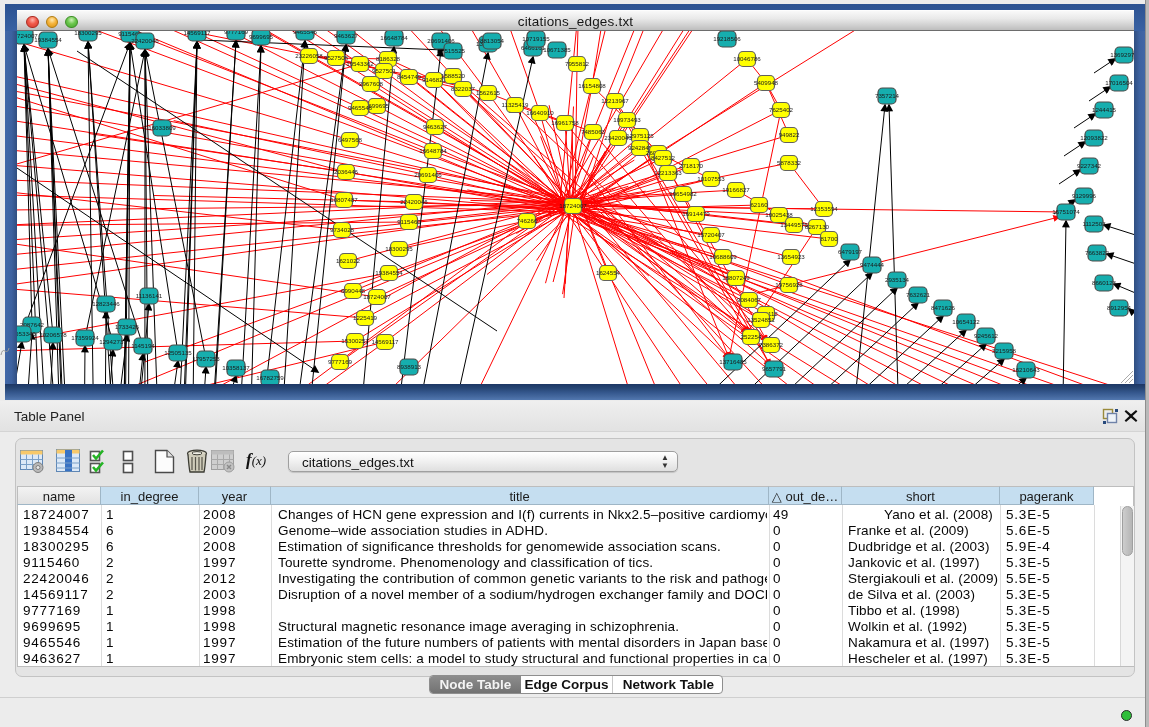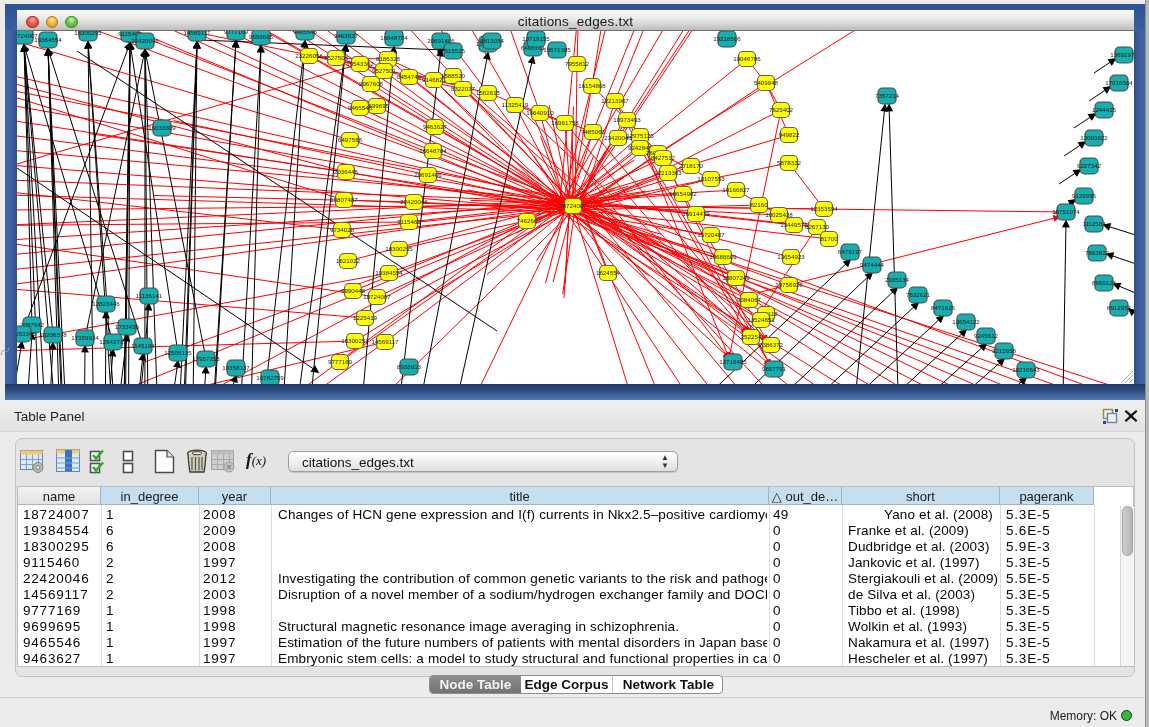--- a/index.html
+++ b/index.html
@@ -745,36 +745,39 @@
       <span class="num" style="left:203px">2008</span>
       <span style="left:278px;width:489px;overflow:hidden">Changes of HCN gene expression and I(f) currents in Nkx2.5–positive cardiomyoc…</span>
       <span style="left:773px">49</span>
       <span style="left:884px">Yano et al. (2008)</span>
       <span class="num" style="left:1006px">5.3E-5</span>
     </div>
 <div class="trow" style="top:523px">
       <span class="num" style="left:23px">19384554</span>
       <span class="num" style="left:106px">6</span>
       <span class="num" style="left:203px">2009</span>
+      <span style="left:278px;width:489px;overflow:hidden">Genome–wide association studies in ADHD.</span>
       <span style="left:773px">0</span>
       <span style="left:848px">Franke et al. (2009)</span>
       <span class="num" style="left:1006px">5.6E-5</span>
     </div>
 <div class="trow" style="top:539px">
       <span class="num" style="left:23px">18300295</span>
       <span class="num" style="left:106px">6</span>
       <span class="num" style="left:203px">2008</span>
+      <span style="left:278px;width:489px;overflow:hidden">Estimation of significance thresholds for genomewide association scans.</span>
       <span style="left:773px">0</span>
       <span style="left:848px">Dudbridge et al. (2003)</span>
-      <span class="num" style="left:1006px">5.9E-3</span>
+      <span class="num" style="left:1006px">5.9E-4</span>
     </div>
 <div class="trow" style="top:555px">
       <span class="num" style="left:23px">9115460</span>
       <span class="num" style="left:106px">2</span>
       <span class="num" style="left:203px">1997</span>
+      <span style="left:278px;width:489px;overflow:hidden">Tourette syndrome. Phenomenology and classification of tics.</span>
       <span style="left:773px">0</span>
       <span style="left:848px">Jankovic et al. (1997)</span>
       <span class="num" style="left:1006px">5.3E-5</span>
     </div>
 <div class="trow" style="top:571px">
       <span class="num" style="left:23px">22420046</span>
       <span class="num" style="left:106px">2</span>
       <span class="num" style="left:203px">2012</span>
       <span style="left:278px;width:489px;overflow:hidden">Investigating the contribution of common genetic variants to the risk and pathogen…</span>
       <span style="left:773px">0</span>
@@ -797,21 +800,21 @@
       <span style="left:773px">0</span>
       <span style="left:848px">Tibbo et al. (1998)</span>
       <span class="num" style="left:1006px">5.3E-5</span>
     </div>
 <div class="trow" style="top:619px">
       <span class="num" style="left:23px">9699695</span>
       <span class="num" style="left:106px">1</span>
       <span class="num" style="left:203px">1998</span>
       <span style="left:278px;width:489px;overflow:hidden">Structural magnetic resonance image averaging in schizophrenia.</span>
       <span style="left:773px">0</span>
-      <span style="left:848px">Wolkin et al. (1993)</span>
+      <span style="left:848px">Wolkin et al. (1992)</span>
       <span class="num" style="left:1006px">5.3E-5</span>
     </div>
 <div class="trow" style="top:635px">
       <span class="num" style="left:23px">9465546</span>
       <span class="num" style="left:106px">1</span>
       <span class="num" style="left:203px">1997</span>
       <span style="left:278px;width:489px;overflow:hidden">Estimation of the future numbers of patients with mental disorders in Japan base…</span>
       <span style="left:773px">0</span>
       <span style="left:848px">Nakamura et al. (1997)</span>
       <span class="num" style="left:1006px">5.3E-5</span>
@@ -826,19 +829,18 @@
       <span class="num" style="left:1006px">5.3E-5</span>
     </div>
   <div id="sbar"></div>
     <div id="sthumb"></div>
   <div id="tabs">
     <div class="tab" id="tab1">Node Table</div>
     <div class="tab" id="tab2">Edge Corpus</div>
     <div class="tab" id="tab3">Network Table</div>
   </div>
   <div id="statline"></div>
-  <div id="memory">Memory: OK</div>
   <div id="memdot"></div>
   <svg width="10" height="10" style="position:absolute;left:0px;top:347px" viewBox="0 0 10 10">
       <path d="M1 8 Q2 2 5 4 Q8 6 9 1" fill="none" stroke="#9a9a9a" stroke-width="1"></path>
     </svg>
   <div id="rightline"></div>
     <div id="rightstrip"></div>
 </div>
 </body></html>

